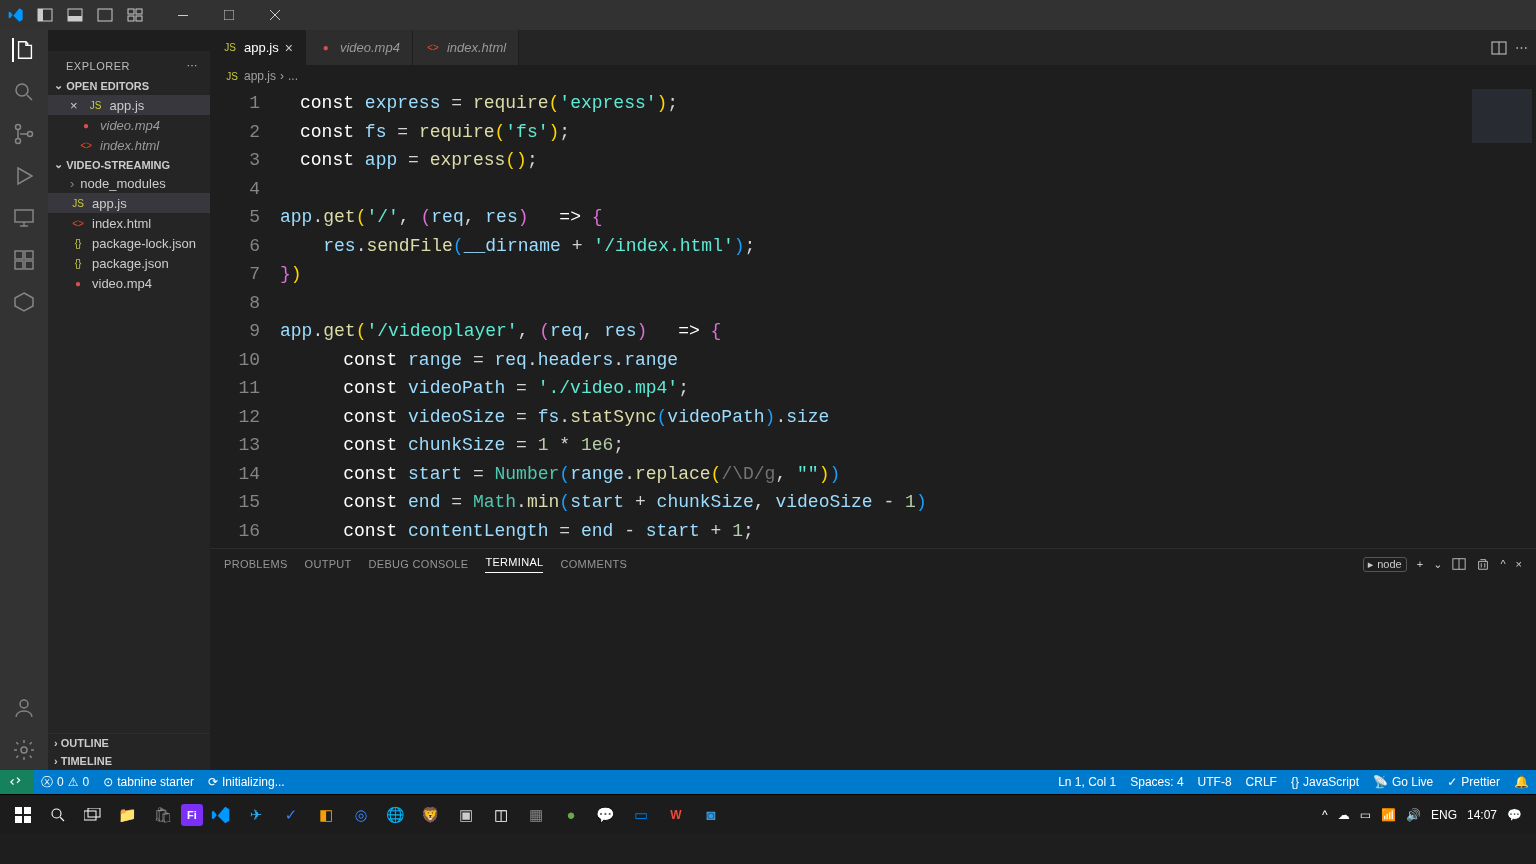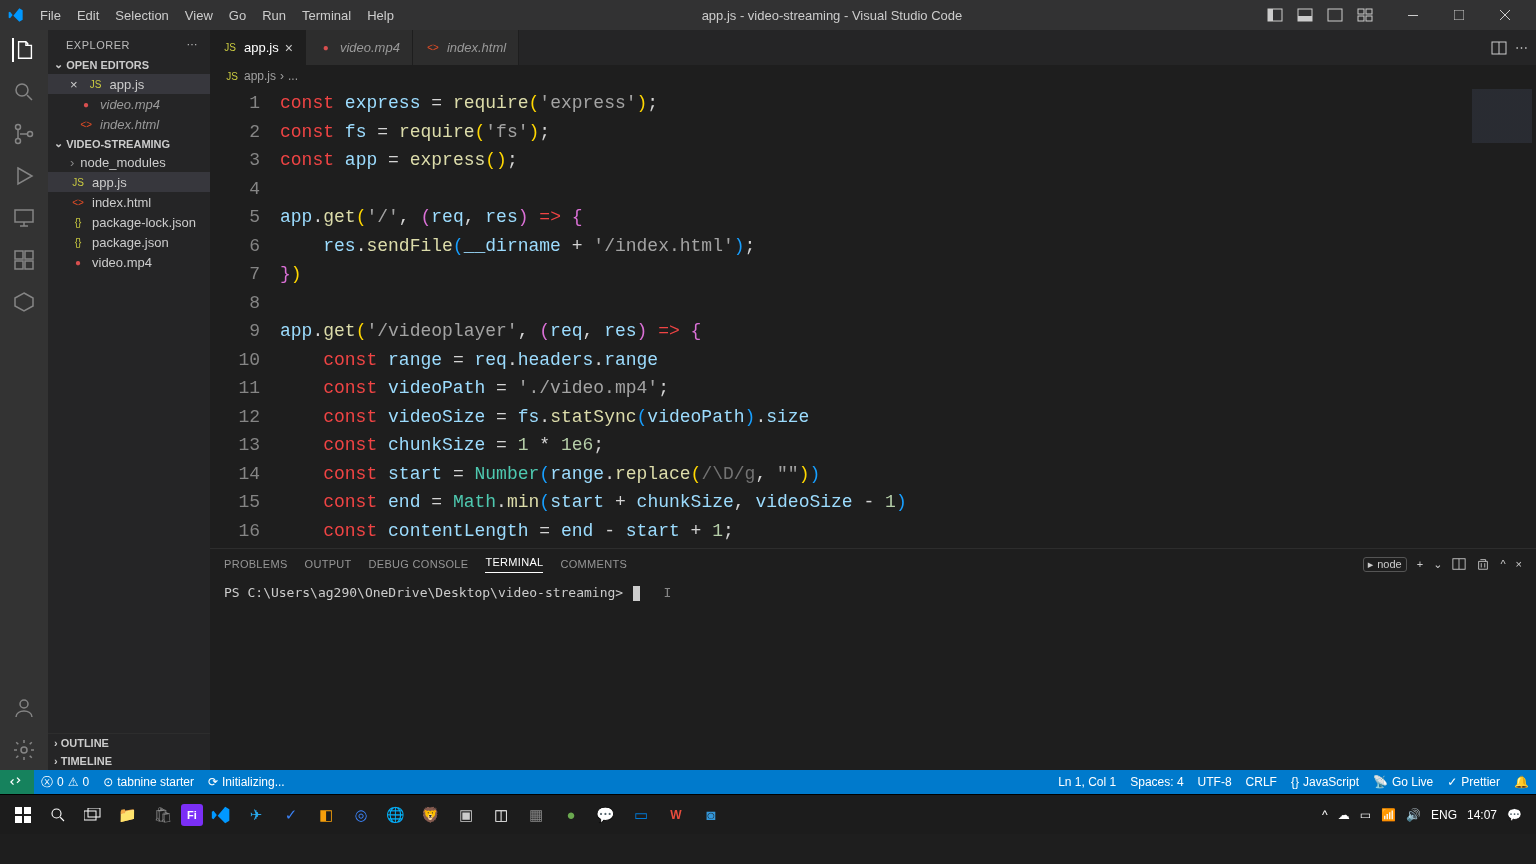--- a/index.html
+++ b/index.html
@@ -19,21 +19,21 @@
 
 .main { display: flex; height: 740px; }
 
 
 .activity-bar { width: 48px; background: #333333; display: flex; flex-direction: column; align-items: center; justify-content: space-between; padding: 8px 0; }
 .activity-top, .activity-bottom { display: flex; flex-direction: column; gap: 18px; align-items: center; }
 .activity-icon { width: 24px; height: 24px; display:flex; align-items:center; justify-content:center; color: #858585; cursor:pointer; }
 .activity-icon.active { color: #ffffff; border-left: 2px solid #fff; padding-left: 0; }
 
 
-.sidebar { width: 162px; background: #252526; display: flex; flex-direction: column; overflow:hidden; }
+.sidebar { width: 162px; background: #252526; display: flex; flex-direction: column; overflow:hidden;margin-top:21px; }
 .sidebar-header { display:flex; justify-content:space-between; align-items:center; padding: 8px 12px 4px 18px; font-size:11px; color:#bbbbbb; letter-spacing:0.5px; }
 .sidebar-section-head { display:flex; align-items:center; padding: 3px 6px; font-size:11px; font-weight:700; color:#cccccc; cursor:pointer; }
 .sidebar-section-head .chev { margin-right:3px; }
 .tree-item { display:flex; align-items:center; padding: 2px 0 2px 22px; font-size:13px; color:#cccccc; cursor:pointer; gap:6px; }
 .tree-item.nested { padding-left: 30px; }
 .tree-item.active { background:#37373d; }
 .tree-item.dim { font-style:italic; color:#999999; }
 .file-ico { width:16px; height:16px; display:inline-flex; align-items:center; justify-content:center; font-size:10px; }
 .ico-js { color:#cbcb41; font-weight:normal; }
 .ico-html { color:#e44d26; }
@@ -51,24 +51,24 @@
 .tabs-right { margin-left:auto; display:flex; align-items:center; padding:0 8px; gap:8px; color:#cccccc; }
 
 .breadcrumb { height:22px; display:flex; align-items:center; padding:0 14px; font-size:12px; color:#a0a0a0; gap:4px; }
 
 .code-area { position:relative; flex:1; display:flex; font-family: Consolas, 'Courier New', monospace; font-size:18px; line-height:28.5px; overflow:hidden; }
 .gutter { width:70px; text-align:right; padding-right:20px; color:#858585; user-select:none; padding-top:2px; }
 .code { flex:1; white-space:pre; padding-top:2px; }
 .minimap { position:absolute; top:2px; right:4px; width:60px; height:90px; background:linear-gradient(#3a4050 0 60%, transparent 60%); opacity:0.4; }
 
 
-.kw { color:#ef4444; }
+.kw { color:#ffffff;margin-left:20px; }
 .var { color:#9cdcfe; }
 .fn { color:#dcdcaa;text-align:right; }
-.str { color:#a3a3a3; }
+.str { color:#5eead4; }
 .num { color:#b5cea8; }
 .prop { color:#9cdcfe; }
 .param { color:#9cdcfe; }
 .obj { color:#4ec9b0;text-align:center; }
 .reg { color:#737373; }
 .op { color:#d4d4d4; }
 .punct { color:#d4d4d4; }
 .paren-y { color:#ffd700; }
 .paren-p { color:#da70d6; }
 .paren-b { color:#179fff; }
@@ -95,31 +95,20 @@
 
 svg { display:block; }
 </style>
 </head>
 <body>
 
 <div class="title-bar">
   <svg class="logo" viewBox="0 0 24 24">
       <path fill="#0098ff" d="M17 2l5 3v14l-5 3-9-9 9-11zM3 7l4 5-4 5-2-1V8l2-1z"></path>
     </svg>
-  <div class="menu">
-    <div class="menu-item">File</div>
-    <div class="menu-item">Edit</div>
-    <div class="menu-item">Selection</div>
-    <div class="menu-item">View</div>
-    <div class="menu-item">Go</div>
-    <div class="menu-item">Run</div>
-    <div class="menu-item">Terminal</div>
-    <div class="menu-item">Help</div>
-  </div>
-  <div class="title-center">app.js - video-streaming - Visual Studio Code</div>
   <div class="title-right">
     <div class="icon-btn">
         <svg width="16" height="16" viewBox="0 0 16 16">
           <rect x="1" y="2" width="14" height="12" fill="none" stroke="#ccc"></rect>
           <rect x="1" y="2" width="5" height="12" fill="#ccc"></rect>
         </svg>
       </div>
     <div class="icon-btn">
         <svg width="16" height="16" viewBox="0 0 16 16">
           <rect x="1" y="2" width="14" height="12" fill="none" stroke="#ccc"></rect>
@@ -378,23 +367,20 @@
             </span>
           <span>
               <svg width="14" height="14" viewBox="0 0 16 16">
                 <path d="M3 5h10v9H3zM5 3h6v2M6 7v5M10 7v5" fill="none" stroke="#ccc"></path>
               </svg>
             </span>
           <span>^</span>
           <span>×</span>
         </div>
       </div>
-      <div class="term-body">
-        <span>PS C:\Users\ag290\OneDrive\Desktop\video-streaming&gt; </span><span class="term-cursor"></span>&nbsp;&nbsp;&nbsp;<span style="opacity:0.6;">I</span>
-      </div>
     </div>
   </div>
 </div>
 
 <div class="status-bar">
   <div class="status-remote">
       <svg width="14" height="14" viewBox="0 0 16 16">
         <path d="M4 5l-3 3 3 3M8 3l3 3-3 3" fill="none" stroke="#fff" stroke-width="1.5"></path>
       </svg>
     </div>

